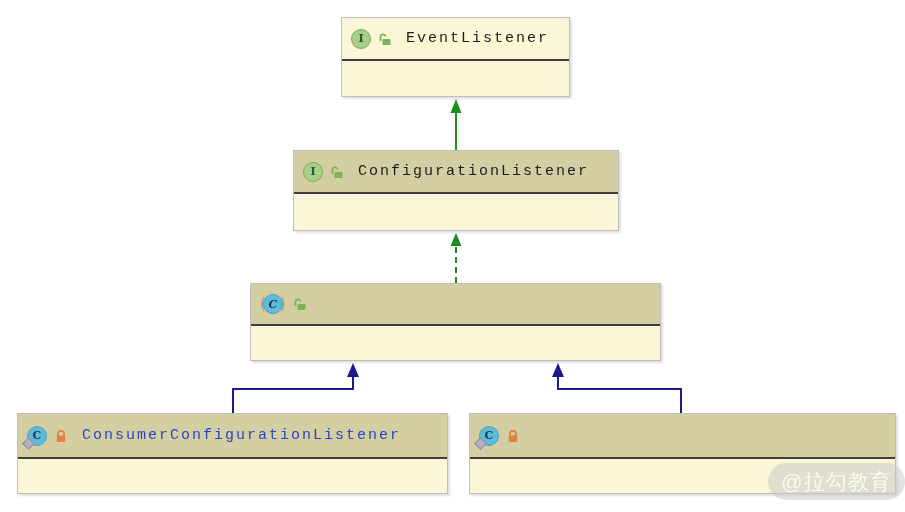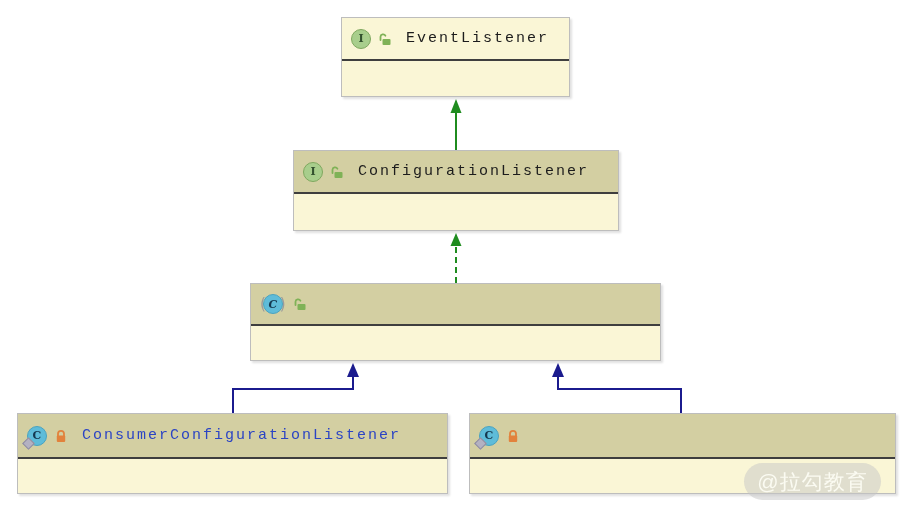--- a/index.html
+++ b/index.html
@@ -83,21 +83,21 @@
     background:#b3b1c2;
     border:1px solid #8d8b9e;
     transform:rotate(45deg);
   }
   .lock-icon{
     margin-left:7px;
     flex:none;
   }
   .watermark{
     position:absolute;
-    left:744px;top:463px;
+    left:768px;top:463px;
     width:137px;height:37px;
     border-radius:19px;
     background:rgba(197,197,197,0.5);
     color:#fbfbf2;
     font-family:"Liberation Sans", sans-serif;
     font-size:21px;
     display:flex;
     align-items:center;
     justify-content:center;
     letter-spacing:1px;

